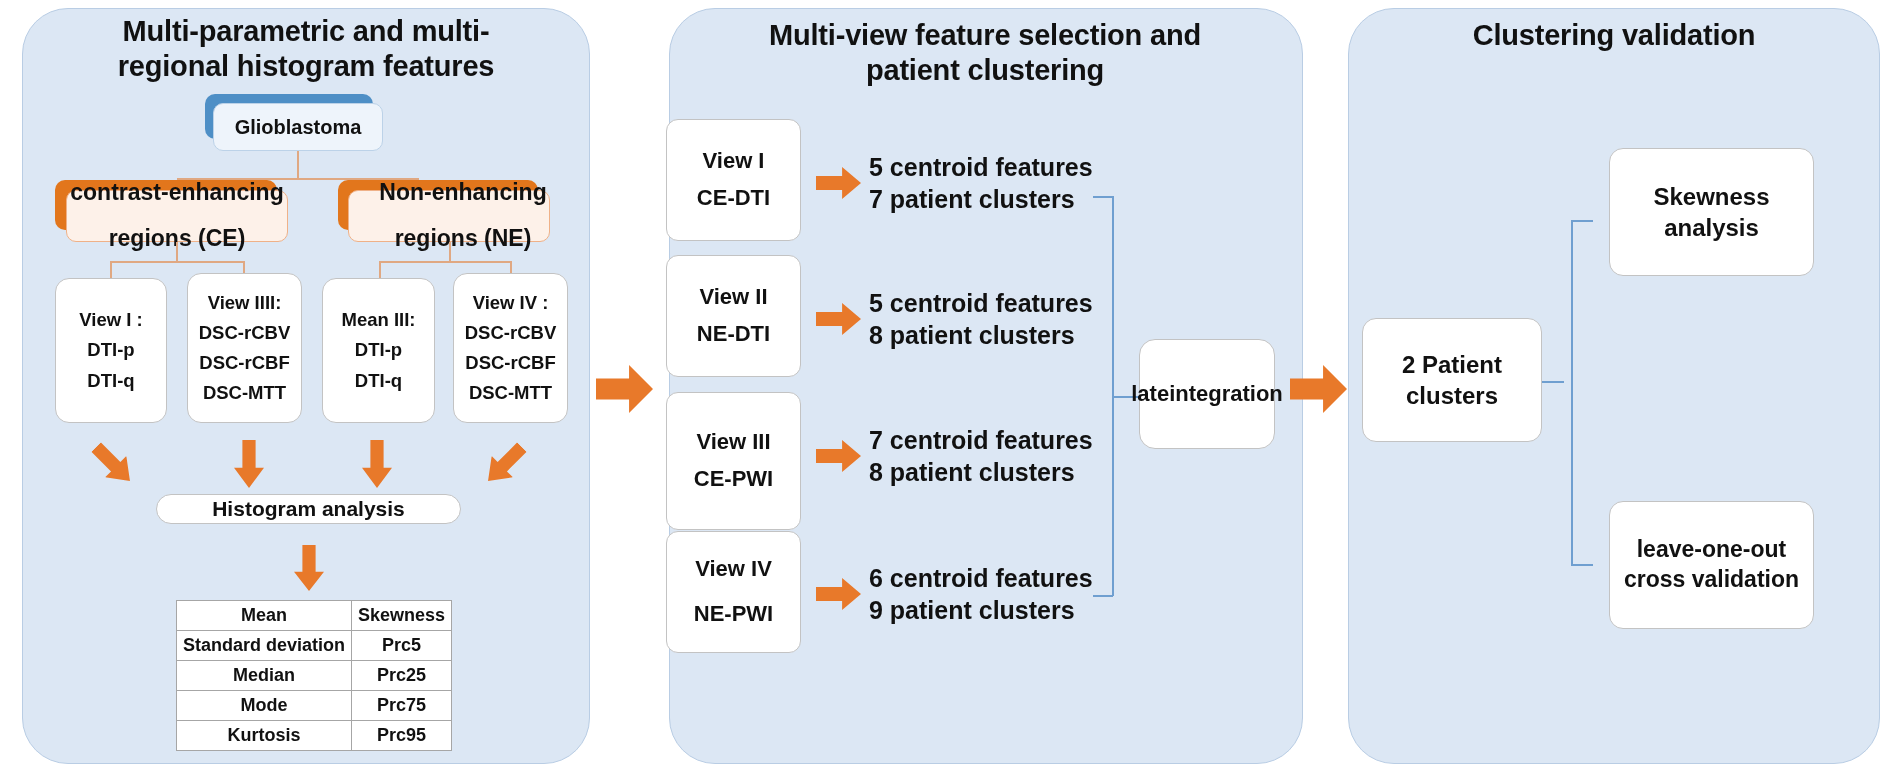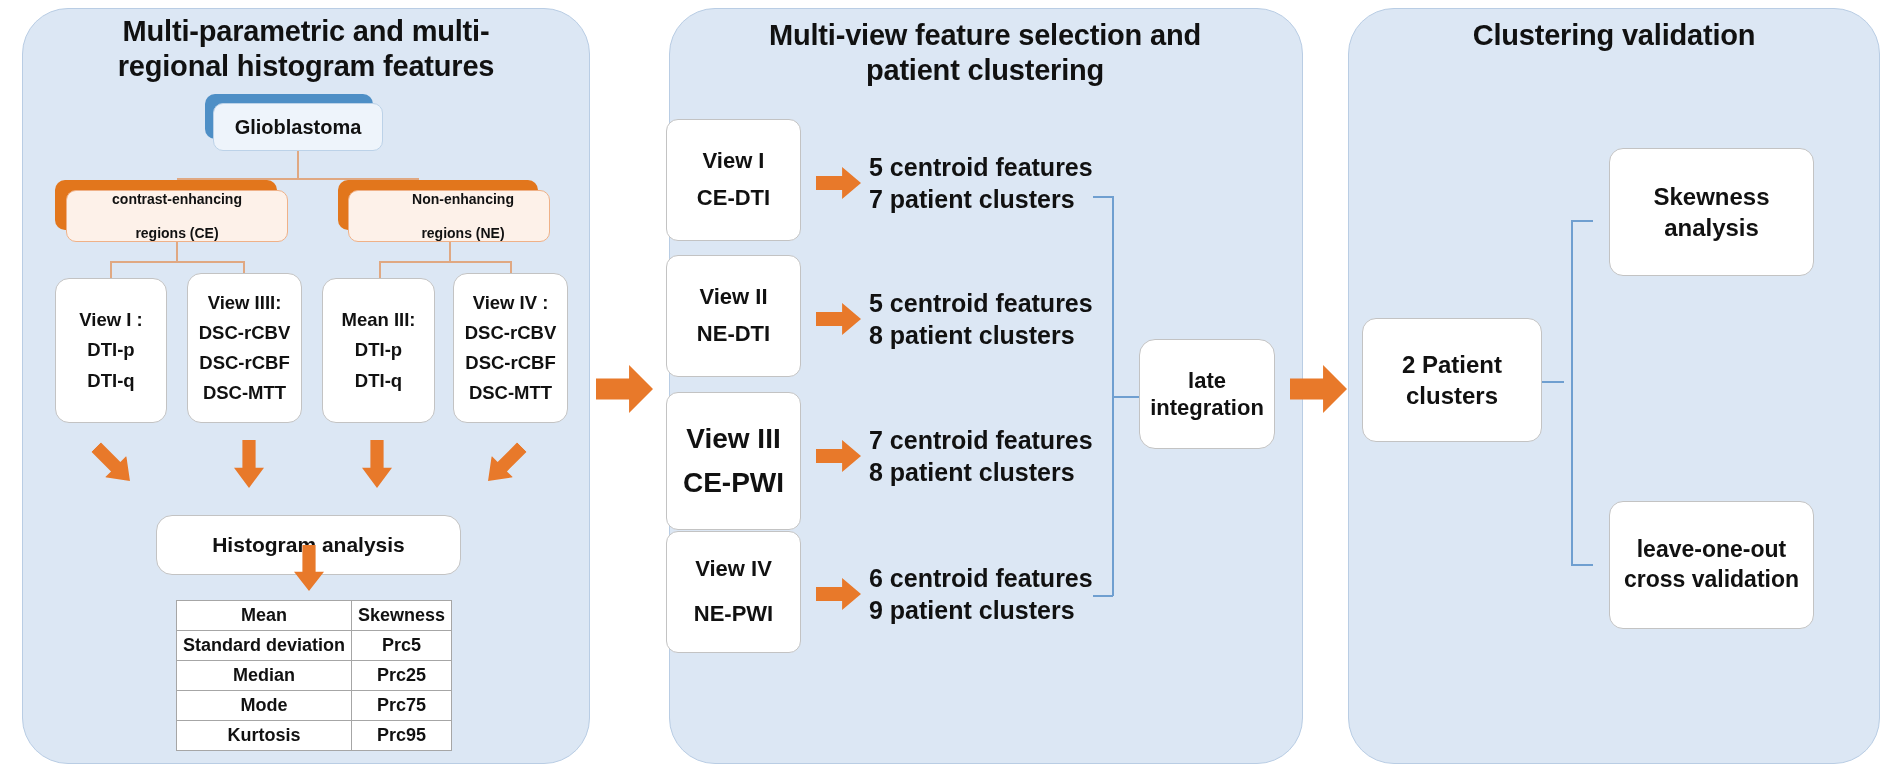--- a/index.html
+++ b/index.html
@@ -67,21 +67,21 @@
     border-radius:10px;
     display:flex; align-items:center; justify-content:center;
     font-size:20px; font-weight:bold; color:#111;
   }
   .regionbox {
     position:absolute;
     background:#fdf1e9;
     border:1px solid #efb188;
     border-radius:10px;
     display:flex; flex-direction:column; align-items:center; justify-content:center;
-    font-size:14px; font-weight:bold; color:#111; line-height:1.3;
+    font-size:23px; font-weight:bold; color:#111; line-height:1.3;
     text-align:center;
     gap:16px;
   }
 
   
   .lnH, .lnV { position:absolute; background:#e0a882; }
   .lnH { height:1.5px; }
   .lnV { width:1.5px; }
   .blueH, .blueV { position:absolute; background:#6f9fd0; }
   .blueH { height:1.5px; }
@@ -142,21 +142,21 @@
     color:#111;
     line-height:1.26;
     white-space:nowrap;
   }
 
   .late {
     position:absolute;
     background:#fff;
     border:1px solid #c3c3c3;
     border-radius:16px;
-    display:flex; flex-direction:column; align-items:center; justify-content:center;
+    display:flex; flex-direction:row; align-items:center; justify-content:center;
     font-size:22px; font-weight:bold; color:#111; line-height:1.25;
     text-align:center;
   }
   .valnode {
     position:absolute;
     background:#fff;
     border:1px solid #c3c3c3;
     border-radius:14px;
     display:flex; flex-direction:column; align-items:center; justify-content:center;
     font-size:24px; font-weight:bold; color:#111; line-height:1.3;
@@ -235,21 +235,21 @@
 
   <div class="arrow-diag" style="left:98px; top:440px; width:30px; height:48px; transform:rotate(-45deg);">
       <i></i>
     </div>
   <div class="arrow-d" style="left:234px; top:440px; width:30px; height:48px;"></div>
   <div class="arrow-d" style="left:362px; top:440px; width:30px; height:48px;"></div>
   <div class="arrow-diag" style="left:490px; top:440px; width:30px; height:48px; transform:rotate(45deg);">
       <i></i>
     </div>
 
-  <div class="hist" style="left:156px; top:494px; width:305px; height:60px;margin-top:21px;">
+  <div class="hist" style="left:156px; top:494px; width:305px; height:30px;">
     <span>Histogram analysis</span>
   </div>
 
   <div class="arrow-d" style="left:294px; top:545px; width:30px; height:46px;"></div>
 
   <table class="ftable" style="left:176px; top:600px;">
     <tbody>
       <tr>
         <td class="wide">Mean</td>
         <td class="narr">Skewness</td>
@@ -295,21 +295,21 @@
   <div class="node" style="left:666px; top:255px; width:135px; height:122px; font-size:22px;">
     <span class="ln">View II</span>
     <span class="ln" style="margin-top:8px;">NE-DTI</span>
   </div>
   <div class="arrow-r" style="left:816px; top:303px; width:45px; height:32px;"></div>
   <div class="result" style="left:869px; top:288px;">
     <div>5 centroid features</div>
     <div>8 patient clusters</div>
   </div>
 
-  <div class="node" style="left:666px; top:392px; width:135px; height:138px; font-size:28px;">
+  <div class="node" style="left:666px; top:392px; width:135px; height:138px; font-size:22px;">
     <span class="ln">View III</span>
     <span class="ln" style="margin-top:8px;">CE-PWI</span>
   </div>
   <div class="arrow-r" style="left:816px; top:440px; width:45px; height:32px;"></div>
   <div class="result" style="left:869px; top:425px;">
     <div>7 centroid features</div>
     <div>8 patient clusters</div>
   </div>
 
   <div class="node" style="left:666px; top:531px; width:135px; height:122px; font-size:22px;">

